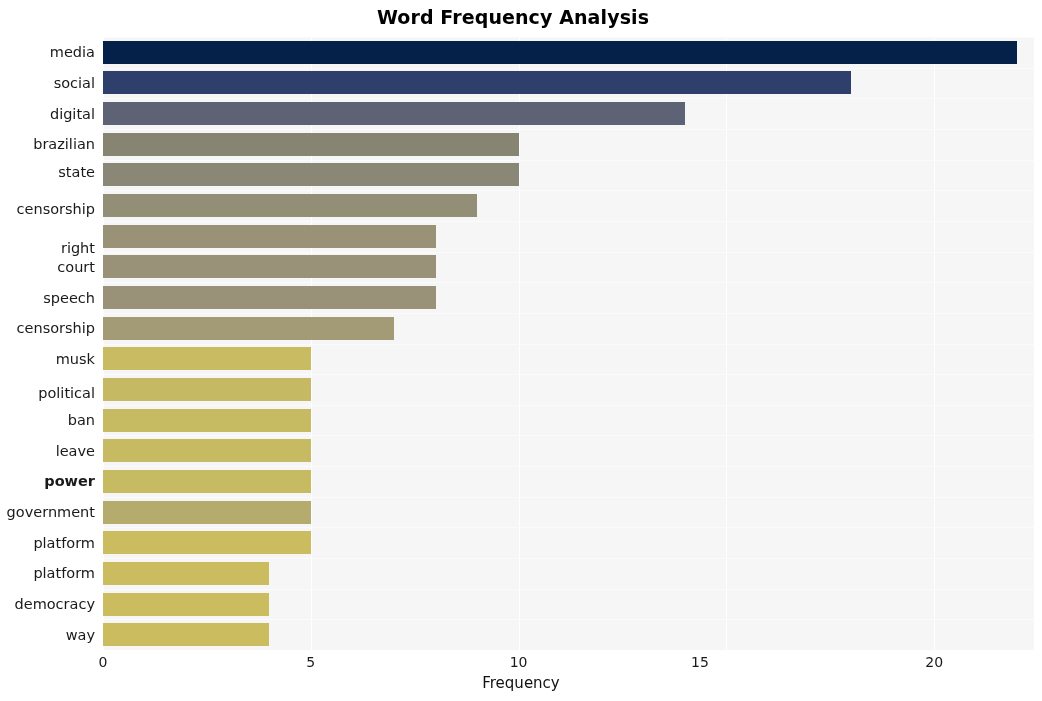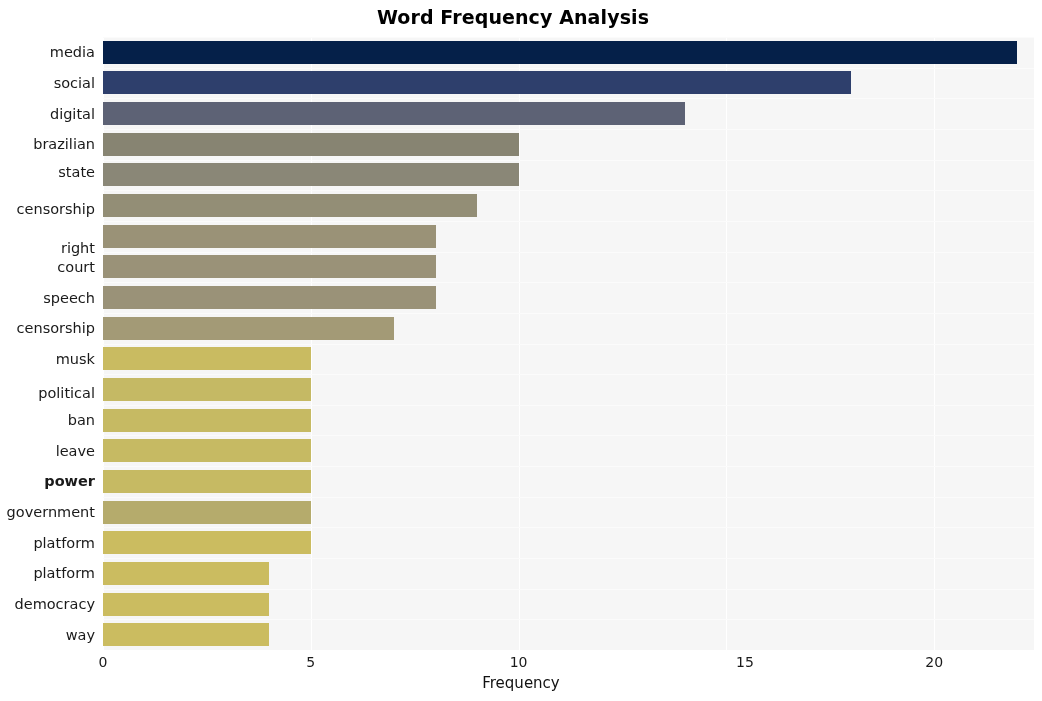--- a/index.html
+++ b/index.html
@@ -198,19 +198,19 @@
       <div class="y-tick-label" style="top: 505.725px;">platform</div>
       <div class="y-tick-label" style="top: 536.375px;">platform</div>
       <div class="y-tick-label" style="top: 567.025px;">democracy</div>
       <div class="y-tick-label" style="top: 597.675px; padding-left: 40px;">way</div>
     </div>
 
   <div id="x-axis">
       <div class="x-tick-label" style="left: 0px;">0</div>
       <div class="x-tick-label" style="left: 207.812px;">5</div>
       <div class="x-tick-label" style="left: 415.625px;">10</div>
-      <div class="x-tick-label" style="left: 642px;">15</div>
+      <div class="x-tick-label" style="left: 597px;">15</div>
       <div class="x-tick-label" style="left: 831.25px;">20</div>
     </div>
 
   <div id="x-axis-title">Frequency</div>
 
 </div>
 
 </body></html>

